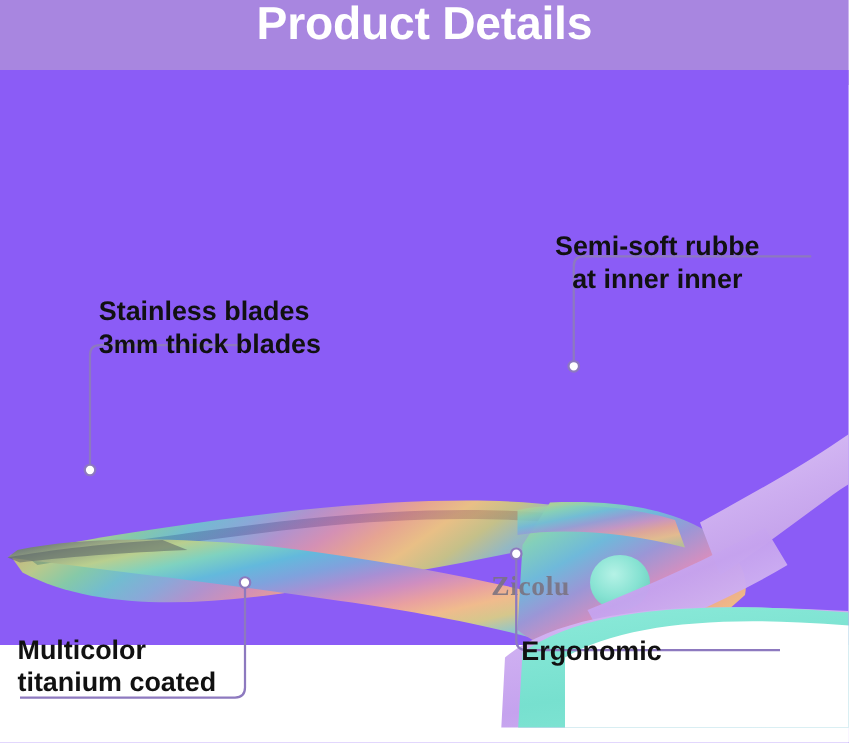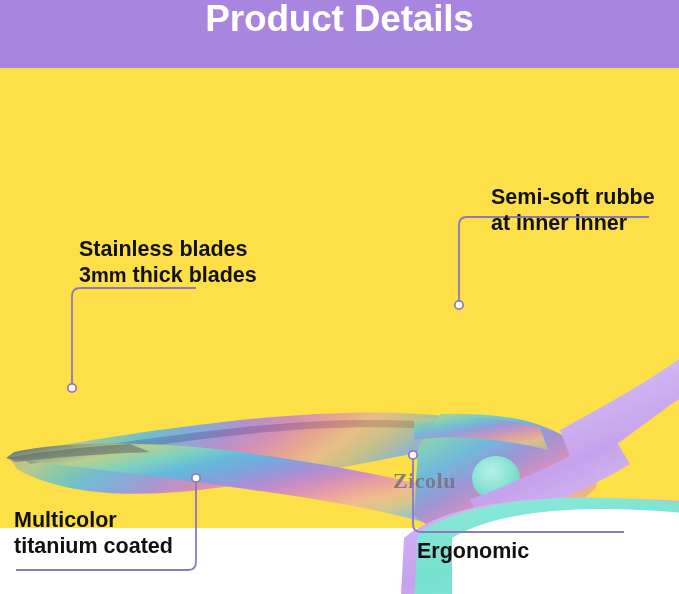--- a/index.html
+++ b/index.html
@@ -34,24 +34,24 @@
     font-size: 37px;
     letter-spacing: -0.2px;
     line-height: 1;
     white-space: nowrap;
   }
 
   
   .stage {
     position: absolute;
     left: 0;
-    top: 68px;
+    top: 56px;
     width: 679px;
     height: 460px;
-    background: #fde047;
+    background: #8b5cf6;
   }
   .stage svg {
     position: absolute;
     left: 0;
     top: 0;
     display: block;
   }
 
   
   .callout {
@@ -63,23 +63,23 @@
     line-height: 1.22;
     white-space: nowrap;
   }
   .callout .line { display: block; }
   .unit-sub {
     font-size: 20px;
     font-weight: bold;
   }
 
   .callout-blades    { left: 79px;  top: 236px; }
-  .callout-rubber    { left: 491px; top: 184px; }
+  .callout-rubber    { left: 444px; top: 184px; text-align: center; }
   .callout-titanium  { left: 14px;  top: 507px; }
-  .callout-ergo      { left: 417px; top: 538px; }
+  .callout-ergo      { left: 417px; top: 508px; }
 </style>
 </head>
 <body>
 
 <div class="header-band">
   <div class="header-title">Product Details</div>
 </div>
 
 <div class="stage">
 

